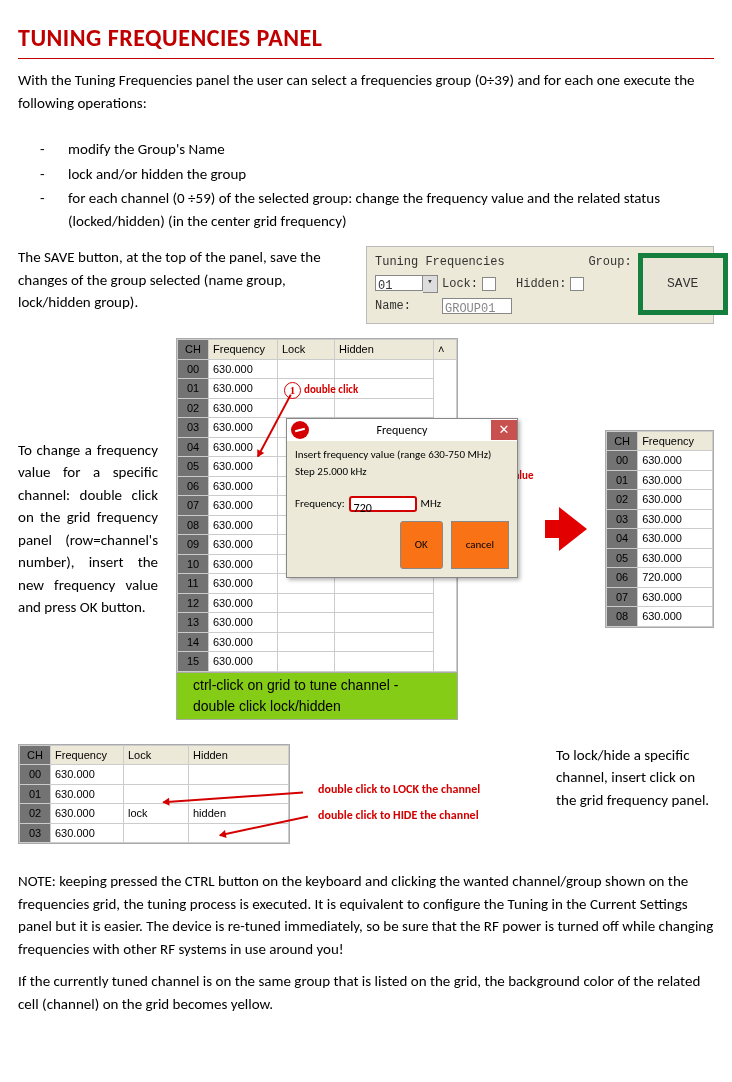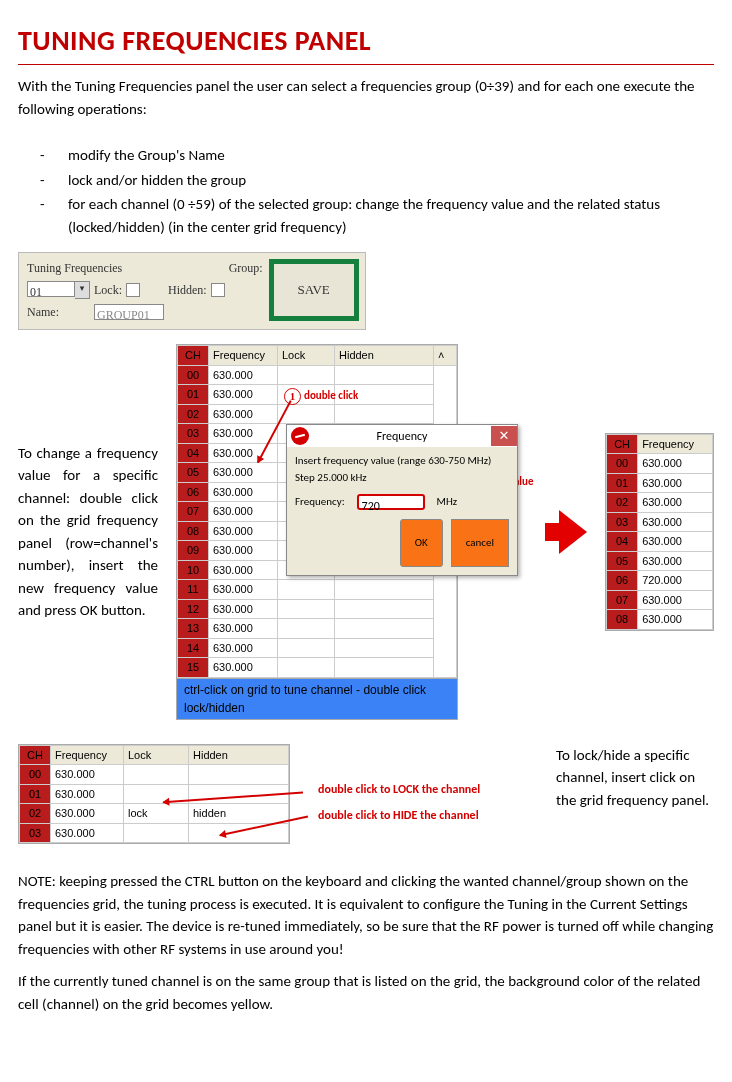--- a/index.html
+++ b/index.html
@@ -7,38 +7,38 @@
     font-size: 15px;
     color: #000;
     margin: 0;
     padding: 20px 18px;
     width: 732px;
     box-sizing: border-box;
     line-height: 1.5;
   }
   h1 {
     color: #c00000;
-    font-size: 28px;
+    font-size: 24px;
     font-weight: bold;
     margin: 0 0 4px 0;
     border-bottom: 1.5px solid #c00000;
     padding-bottom: 2px;
     letter-spacing: 0.5px;
   }
   p { margin: 10px 0; }
   .dash-list { margin: 24px 0 14px 0; padding-left: 50px; }
   .dash-list li { list-style: none; position: relative; margin: 2px 0; }
   .dash-list li::before { content: "-"; position: absolute; left: -28px; }
   .row { display: flex; align-items: flex-start; gap: 18px; margin: 14px 0; }
   .col-text { flex: 1; }
   .justify { text-align: justify; }
   .panel-sshot {
     border: 1px solid #bbb;
     background: #ece9d8;
-    font-family: Liberation Serif, serif;
+    font-family: Liberation Mono, monospace;
     font-size: 12px;
     color: #333;
   }
   .pnl-top {
     width: 330px;
     padding: 6px 8px 8px 8px;
     display: grid;
     grid-template-columns: auto 70px auto auto 90px;
     row-gap: 4px;
     column-gap: 4px;
@@ -72,41 +72,41 @@
   .grid-sshot table { border-collapse: collapse; width: 100%; }
   .grid-sshot th, .grid-sshot td {
     border: 1px solid #ccc;
     padding: 1px 4px;
     text-align: left;
     font-weight: normal;
     background: #fff;
     height: 15px;
   }
   .grid-sshot th { background: #ece9d8; }
-  .grid-sshot .rh { background: #b91c1c; text-align: center; width: 22px; }
-  .status-line { background: #3b82f6; font-size: 12px; padding: 2px 7px; border-top: 1px solid #aaa; }
+  .grid-sshot .rh { background: #737373; text-align: center; width: 22px; }
+  .status-line { background: #84cc16; font-size: 14px; padding: 2px 16px; border-top: 1px solid #aaa; }
   .scroll-col { width: 14px; background: #e8e4d6; }
   .red-box { border: 2px solid #d40000; border-radius: 3px; }
   .anno { position: absolute; color: #d40000; font-weight: bold; font-size: 11px; display: flex; align-items: center; gap: 3px; }
   .circ { width: 15px; height: 15px; border: 1.5px solid #d40000; border-radius: 50%; display: inline-flex; align-items: center; justify-content: center; font-size: 11px; color: #d40000; font-family: serif; }
   .dialog {
     position: absolute;
     background: #ece9d8;
     border: 1px solid #888;
     box-shadow: 2px 2px 4px rgba(0,0,0,0.3);
     font-size: 11px;
     z-index: 5;
   }
   .dialog .titlebar { background: #fff; display: flex; align-items: center; height: 22px; }
   .dialog .titlebar .ticon { width: 18px; height: 18px; margin: 0 4px; background: #d40000; border-radius: 50%; position: relative; }
   .dialog .titlebar .ticon::before { content:""; position:absolute; left:4px; top:8px; width:10px; height:2px; background:#fff; transform:rotate(-15deg); }
   .dialog .titlebar .tlabel { flex: 1; text-align: center; font-size: 12px; }
   .dialog .titlebar .close { width: 26px; height: 20px; background: #c8504f; color: #fff; display: flex; align-items: center; justify-content: center; font-size: 13px; }
   .dialog .body { padding: 6px 8px 8px 8px; }
-  .dlg-row { display: flex; align-items: center; gap: 12px; margin-top: 8px; }
+  .dlg-row { display: flex; align-items: center; gap: 4px; margin-top: 16px; }
   .dbtn { background: #f97316; border: 1px solid #888; padding: 15px 14px; font-size: 11px; }
   .arrow-line { position: absolute; height: 1.5px; background: #d40000; transform-origin: left center; }
   .arrow-line::after { content:""; position:absolute; right:-1px; top:-3px; border-left:7px solid #d40000; border-top:4px solid transparent; border-bottom:4px solid transparent; }
   .big-arrow {
     width: 0; height: 0;
     border-top: 22px solid transparent;
     border-bottom: 22px solid transparent;
     border-left: 28px solid #e30000;
     position: relative;
   }
@@ -125,20 +125,23 @@
 
 <p>With the Tuning Frequencies panel the user can select a frequencies group (0÷39) and for each one execute the following operations:</p>
 
 <ul class="dash-list">
   <li>modify the Group's Name</li>
   <li>lock and/or hidden the group</li>
   <li>for each channel (0 ÷59) of the selected group: change the frequency value and the related status (locked/hidden) (in the center grid frequency)</li>
 </ul>
 
 <div class="row">
+  <div class="col-text" style="max-width:330px;">
+    <span>The SAVE button, at the top of the panel, save the changes of the group selected (name group, lock/hidden group).</span>
+  </div>
   <div class="panel-sshot pnl-top">
     <div class="title">Tuning Frequencies</div>
     <div class="savebtn">SAVE</div>
     <div class="lab">Group:</div>
     <div class="sel">
       <div class="inp">01</div>
       <div class="btn-dd">▾</div>
     </div>
     <div style="display:flex;align-items:center;gap:4px;">
       <span>Lock:</span>

